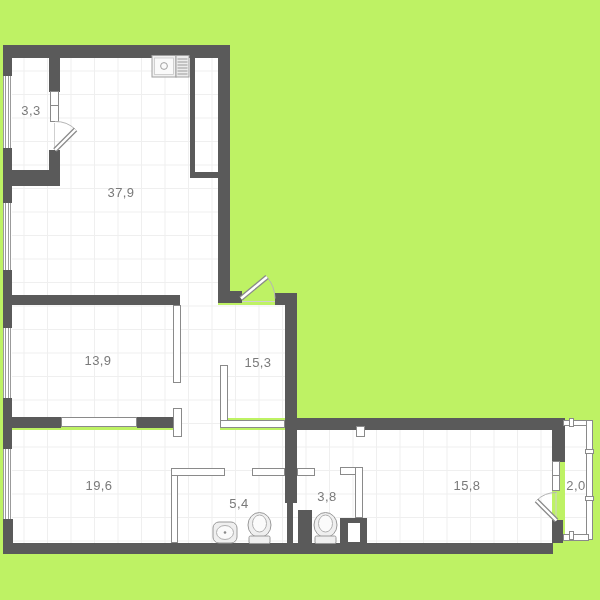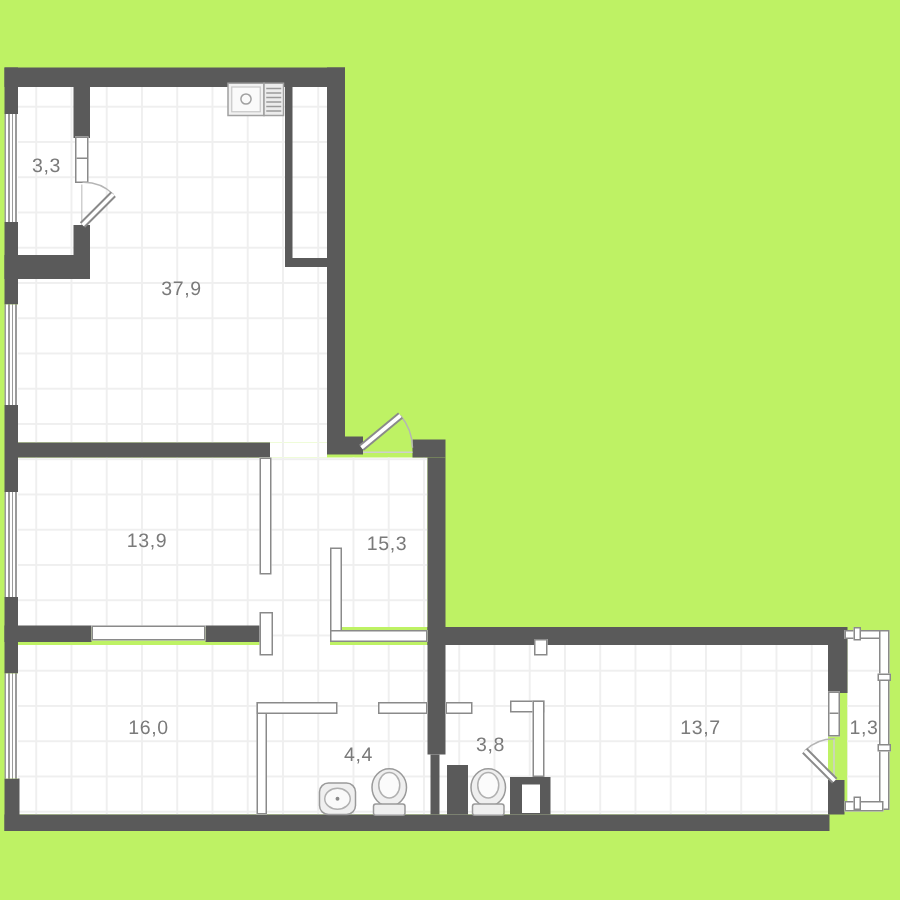--- a/index.html
+++ b/index.html
@@ -155,19 +155,19 @@
       <ellipse cx="325.5" cy="525" rx="11.5" ry="12.5" fill="#efefef" stroke="#9a9a9a" stroke-width="1"></ellipse>
       <ellipse cx="325.5" cy="523.5" rx="7" ry="8.5" fill="#fbfbfb" stroke="#b0b0b0" stroke-width="1"></ellipse>
       <rect x="315" y="536" width="21" height="7.5" rx="1.5" fill="#efefef" stroke="#9a9a9a" stroke-width="1"></rect>
     </g>
   </svg>
 
   <div class="lbl" style="left:31px;top:110px;">3,3</div>
   <div class="lbl" style="left:121px;top:192px;">37,9</div>
   <div class="lbl" style="left:98px;top:360px;">13,9</div>
   <div class="lbl" style="left:258px;top:362px;text-align:right;">15,3</div>
-  <div class="lbl" style="left:99px;top:485px;">16,0</div>
-  <div class="lbl" style="left:239px;top:503px;">4,4</div>
+  <div class="lbl" style="left:99px;top:485px;">19,6</div>
+  <div class="lbl" style="left:239px;top:503px;">5,4</div>
   <div class="lbl" style="left:327px;top:496px;">3,8</div>
-  <div class="lbl" style="left:467px;top:485px;">13,7</div>
-  <div class="lbl" style="left:576px;top:485px;">1,3</div>
+  <div class="lbl" style="left:467px;top:485px;">15,8</div>
+  <div class="lbl" style="left:576px;top:485px;">2,0</div>
 
 </div>
 
 </body></html>

